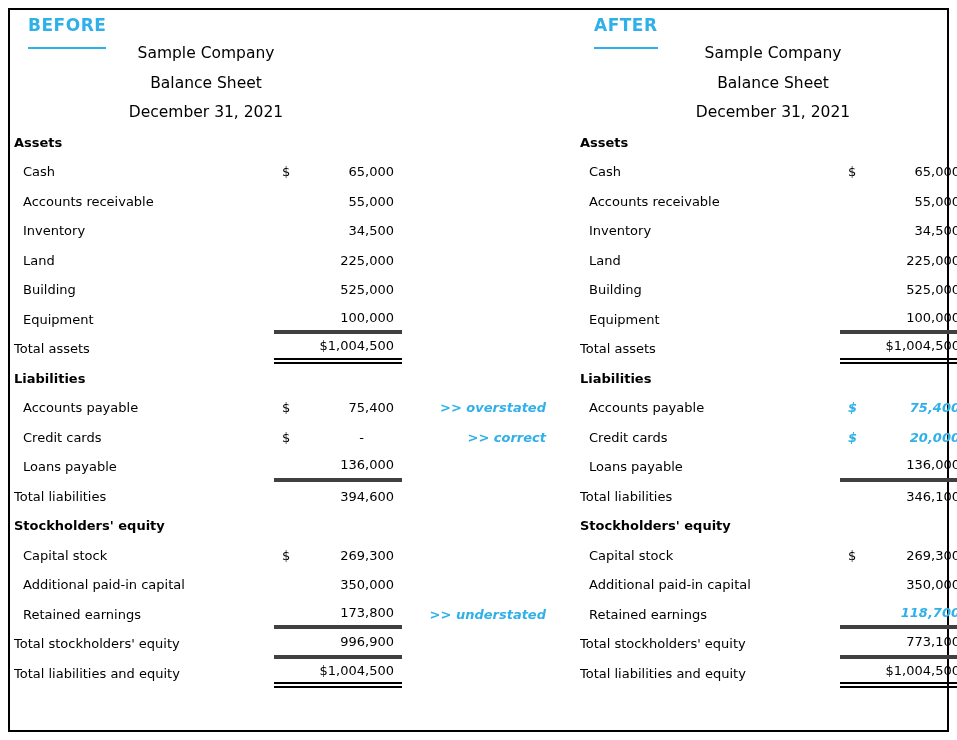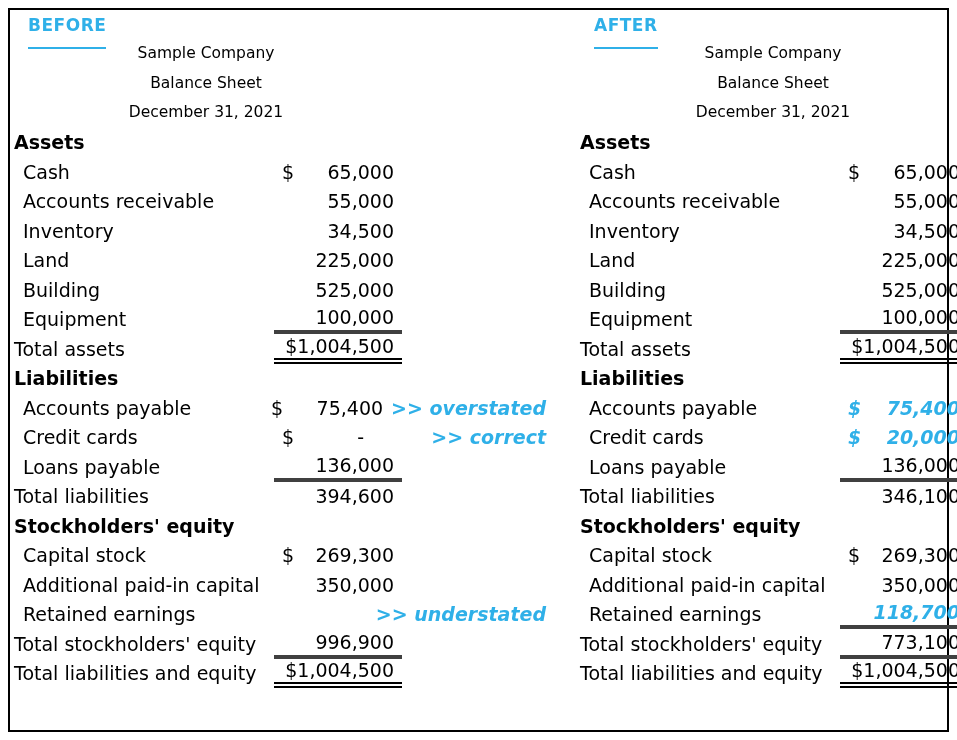--- a/index.html
+++ b/index.html
@@ -19,21 +19,21 @@
 
   .tag{ margin:5px 0 0 16px; height:24px; font-size:17px; font-weight:bold; }
   .tag span{
     display:inline-block; color:var(--accent);
     border-bottom:2.5px solid var(--accent); padding-bottom:12px; letter-spacing:.5px;
   }
   .titles{ text-align:center; font-size:15.5px; }
   #sheet-before .titles{ width:388px; }
   .titles div{ height:29.5px; line-height:29.5px; white-space:nowrap; }
 
-  .row{ display:flex; align-items:center; height:29.5px; font-size:19px; }
+  .row{ display:flex; align-items:center; height:29.5px; font-size:13px; }
   .lbl{ flex:1; padding-left:2px; white-space:nowrap; }
   .lbl.ind{ padding-left:11px; }
   .lbl.section{ font-weight:bold; }
 
   .val{
     flex:0 0 128px; height:100%;
     display:flex; justify-content:space-between; align-items:center;
     padding:0 8px; white-space:nowrap;
   }
   .val.ul { border-bottom:4px solid #404040; }
@@ -171,20 +171,24 @@
   <div class="row">
     <div class="lbl ind">Additional paid-in capital</div>
     <div class="val">
         <span class="cur"></span>
         <span class="num">350,000</span>
       </div>
     <div class="ann"></div>
   </div>
   <div class="row">
     <div class="lbl ind">Retained earnings</div>
+    <div class="val ul">
+        <span class="cur"></span>
+        <span class="num">173,800</span>
+      </div>
     <div class="ann">&gt;&gt; understated</div>
   </div>
   <div class="row">
     <div class="lbl">Total stockholders' equity</div>
     <div class="val ul">
         <span class="cur"></span>
         <span class="num">996,900</span>
       </div>
     <div class="ann"></div>
   </div>

